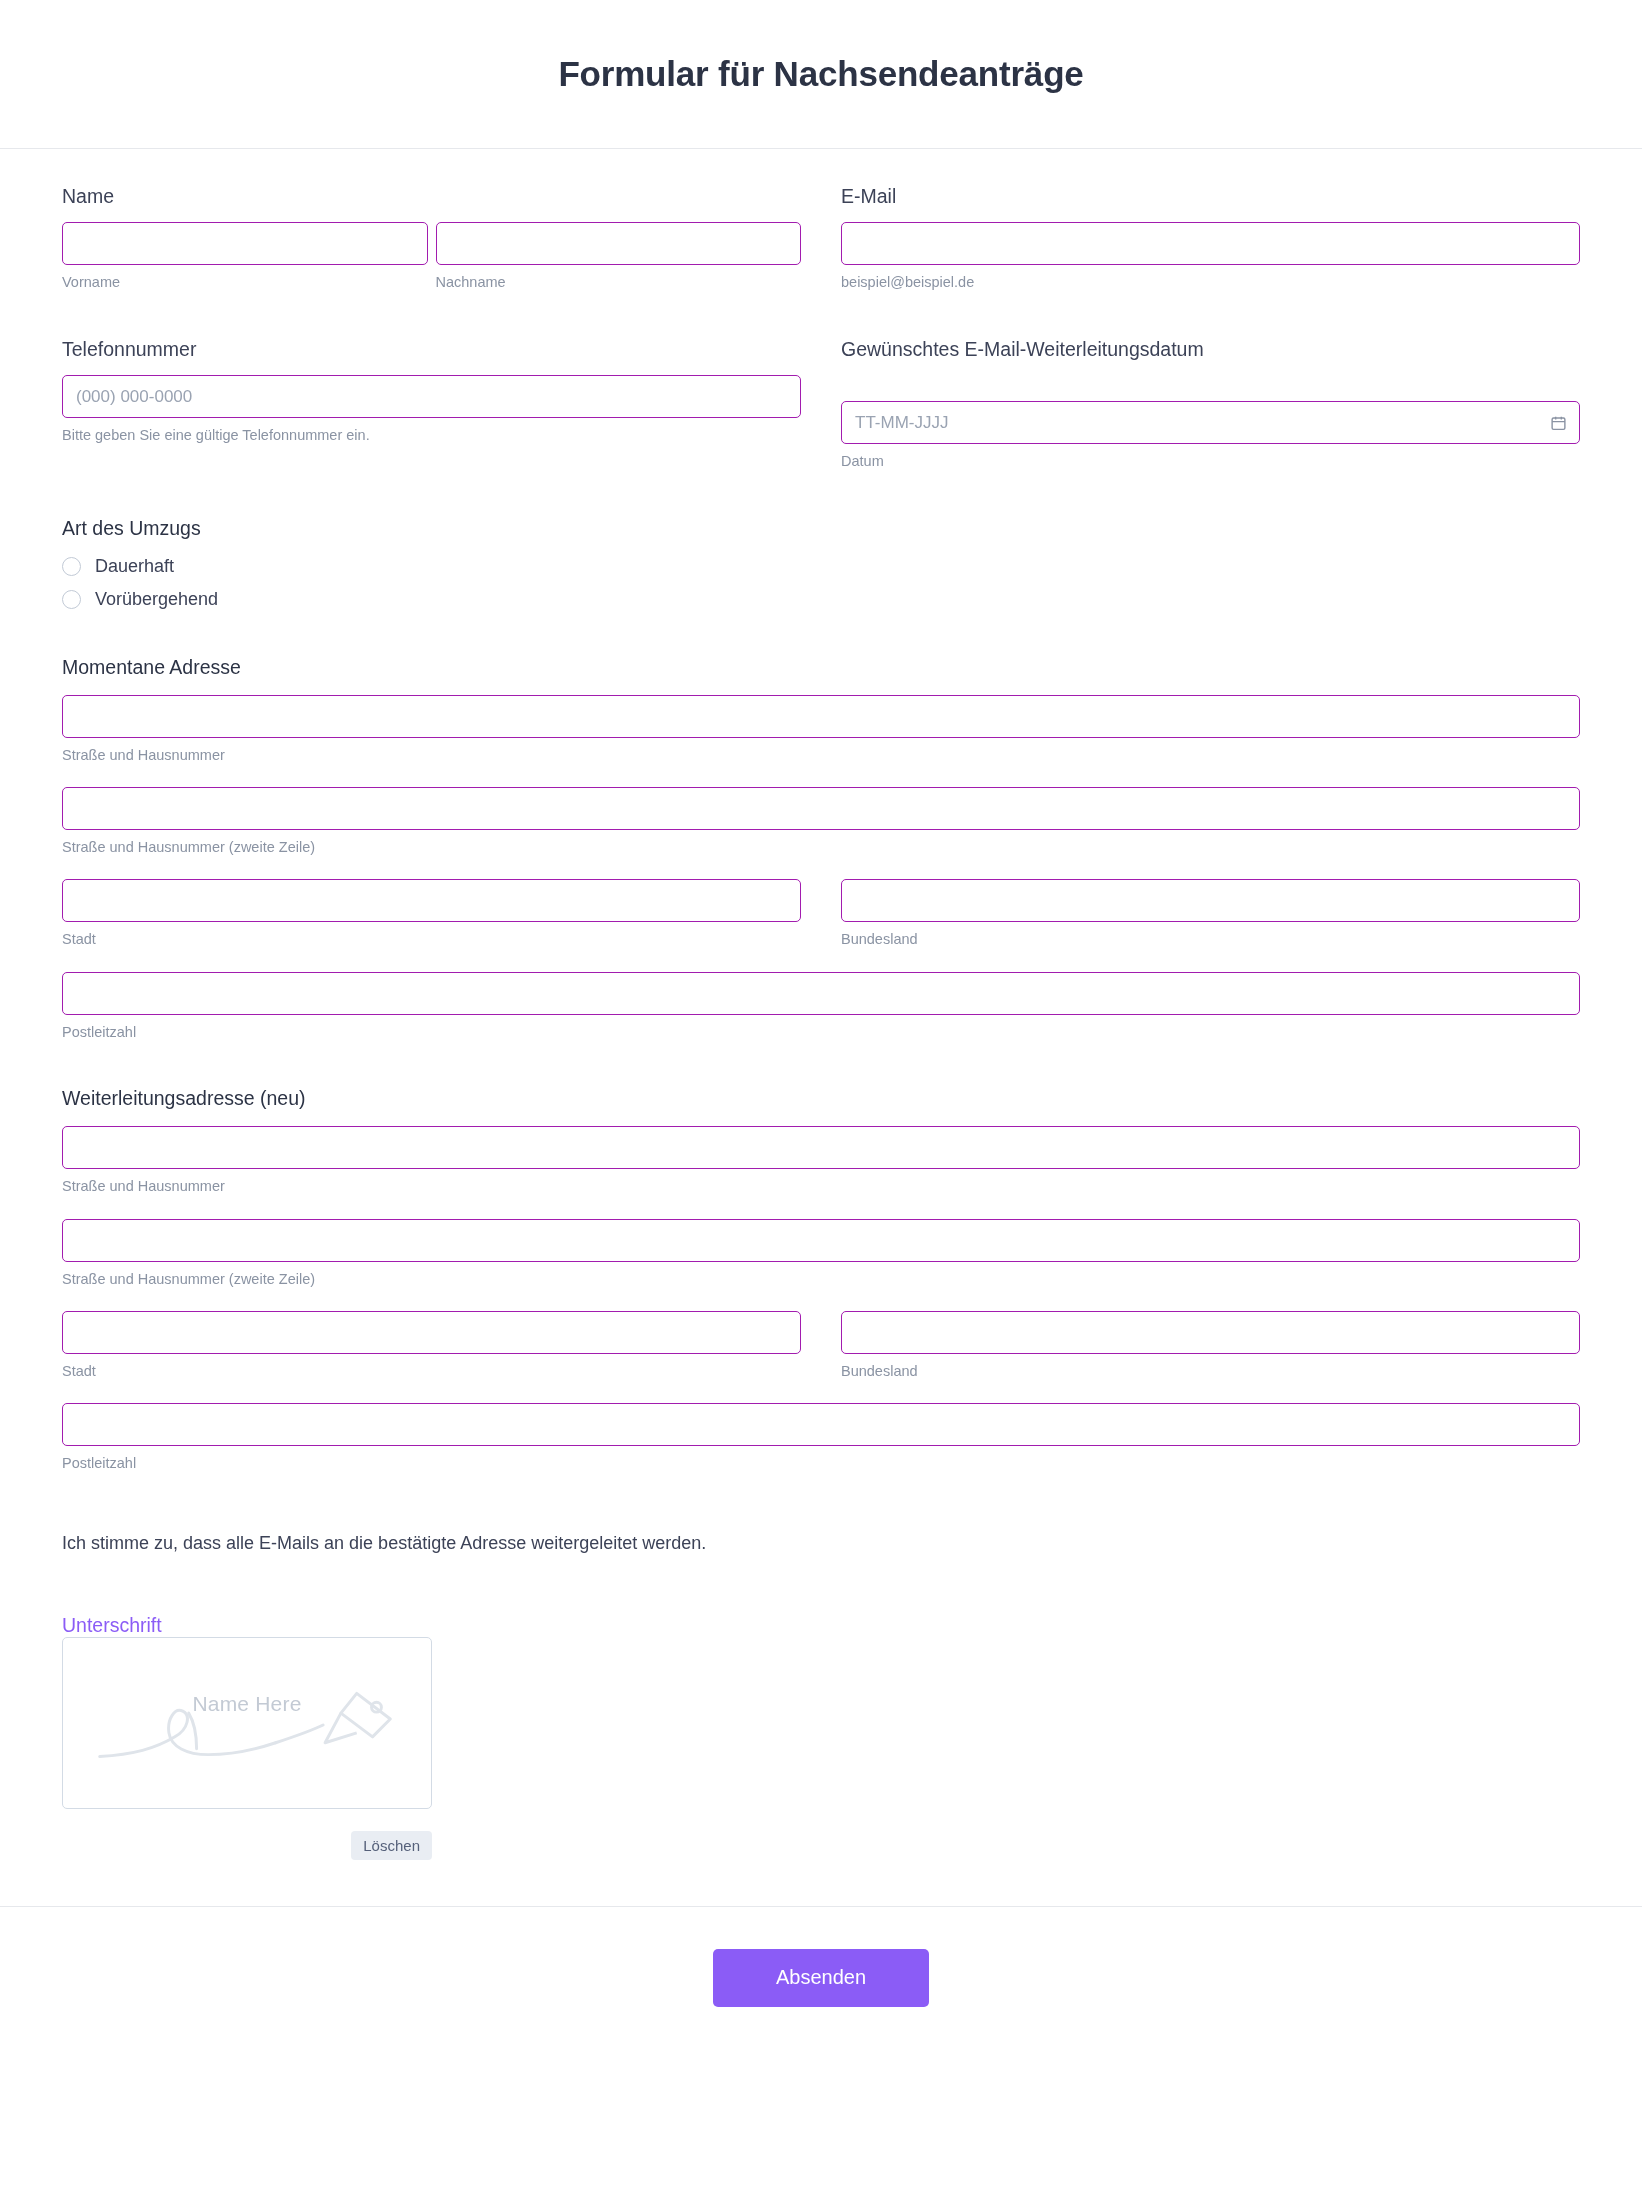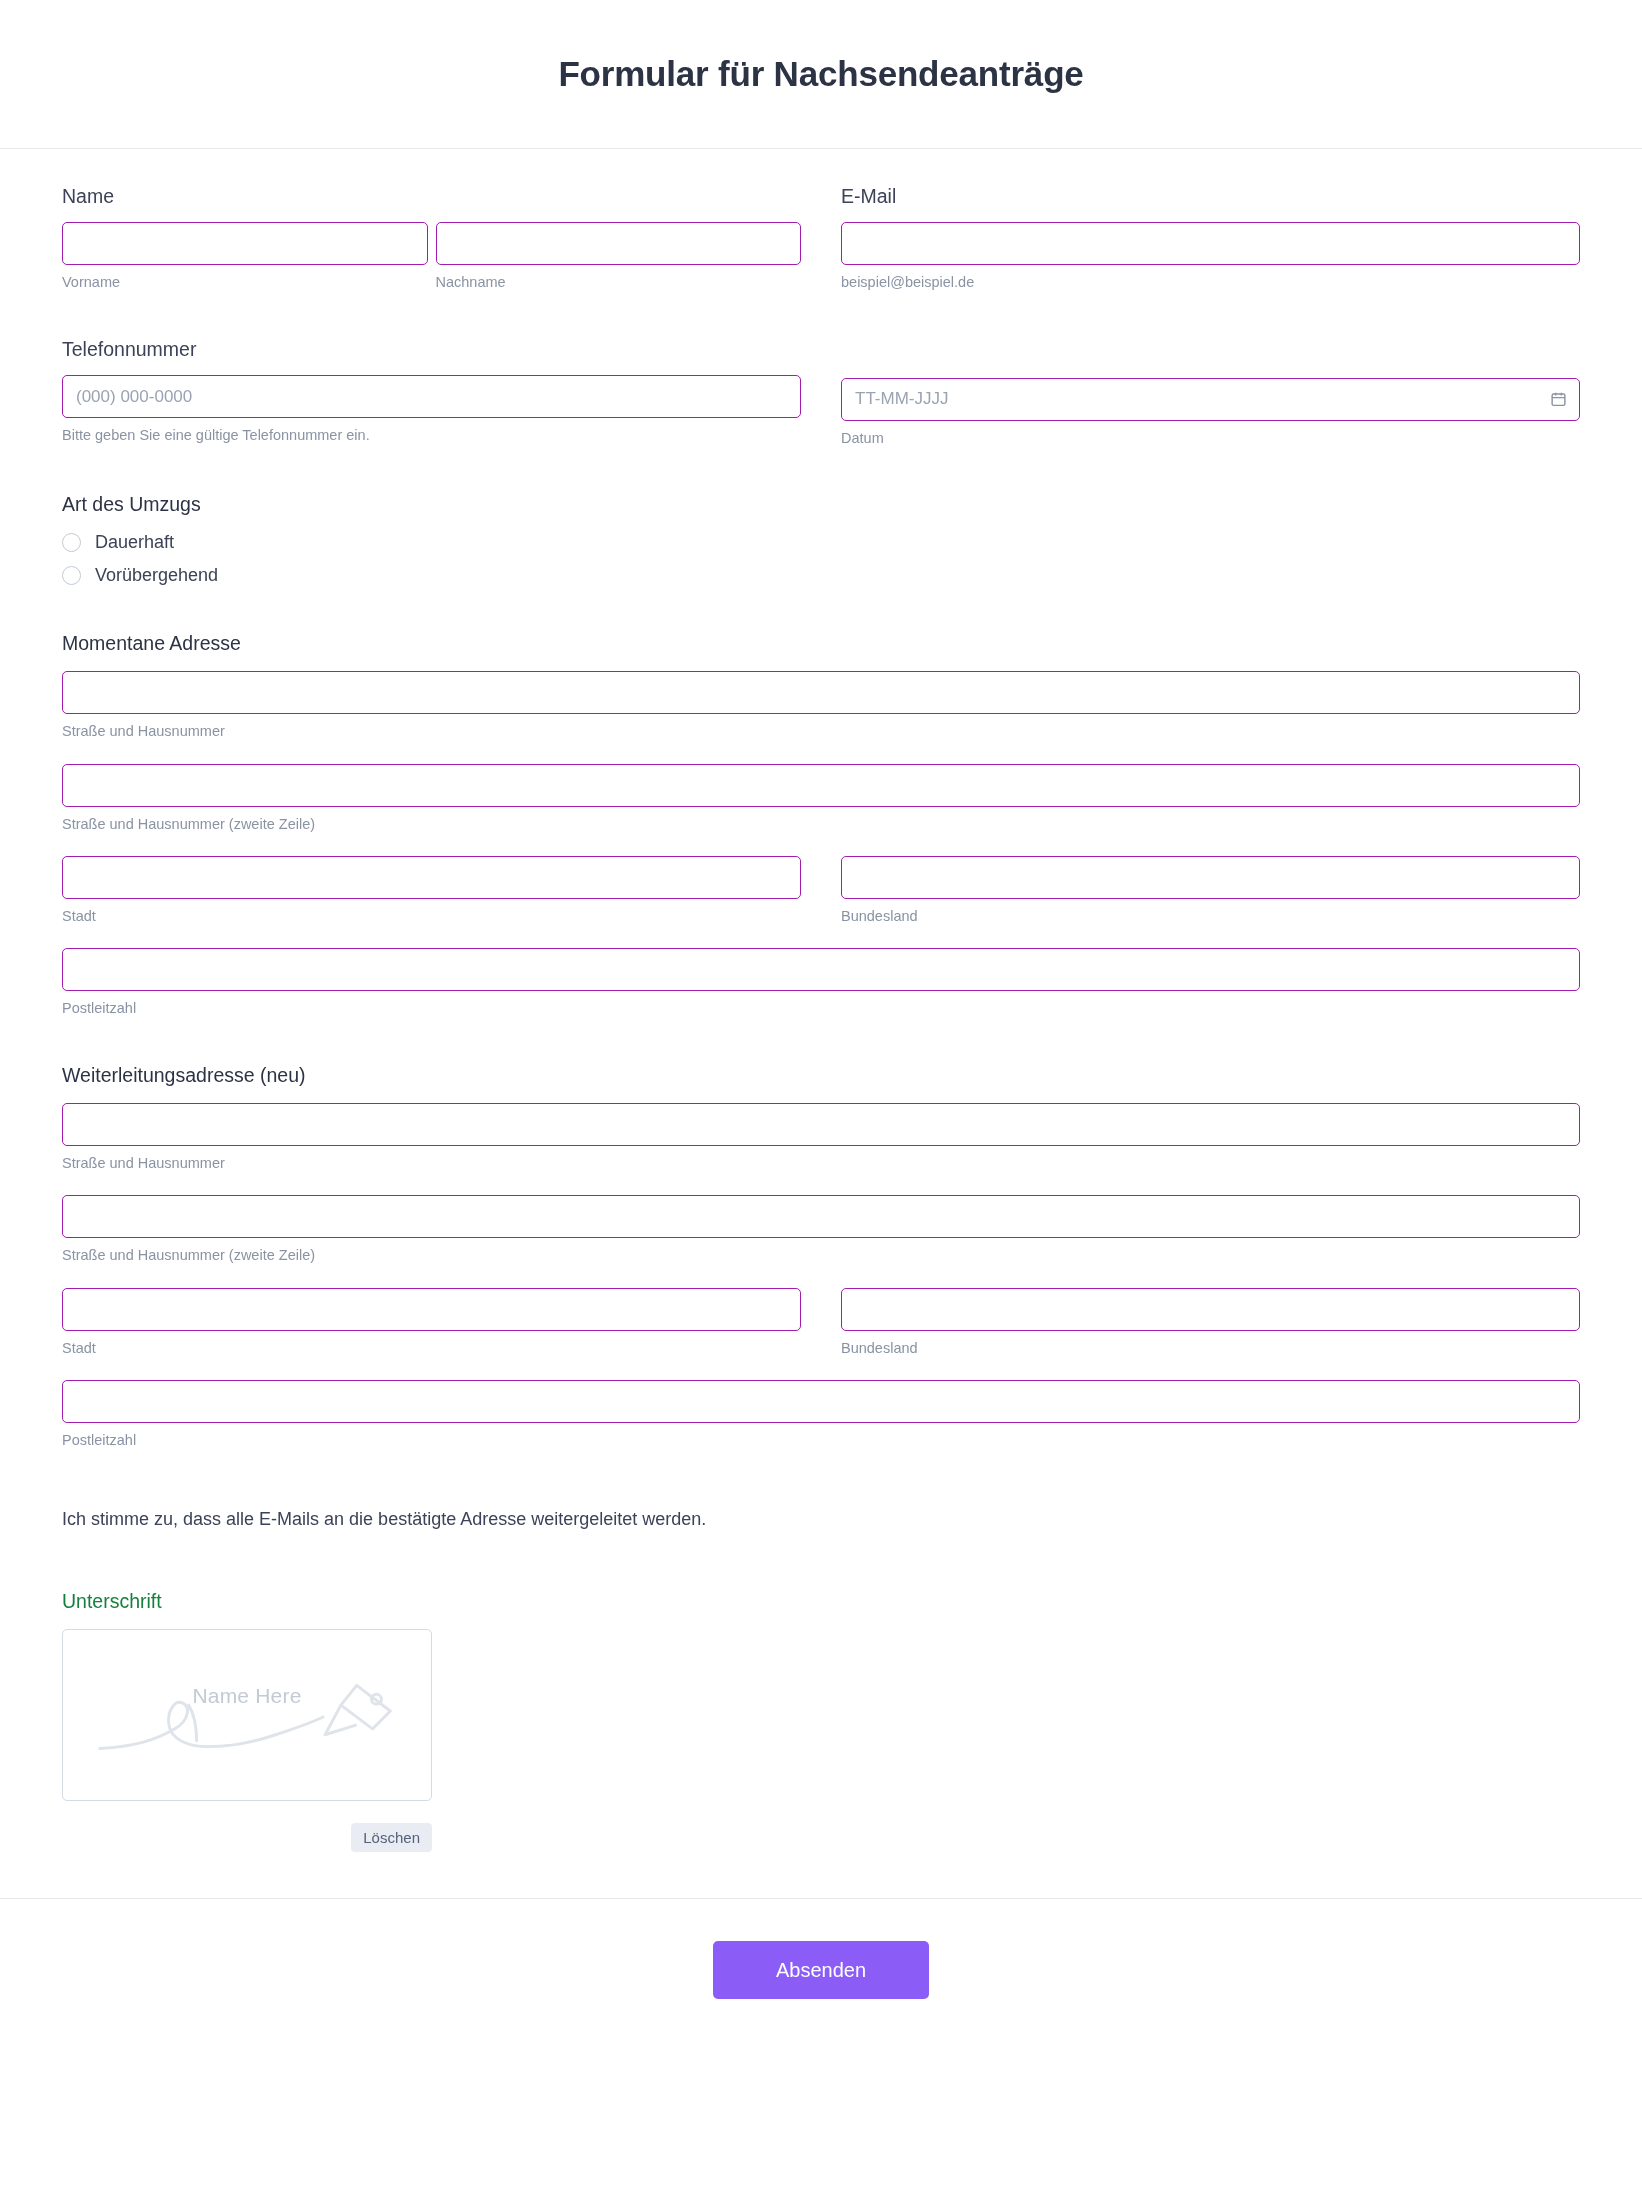--- a/index.html
+++ b/index.html
@@ -141,22 +141,22 @@
   
   .consent {
     font-size: 18px;
     color: #3c4257;
     line-height: 1.4;
   }
 
   
   .sig-label {
     font-size: 19.5px;
-    color: #15803d;
-    margin-bottom: 16px;
+    color: #8b5cf6;
+    margin-bottom: 0;
     display: block;
   }
   .sig-pad {
     width: 370px;
     height: 172px;
     border: 1px solid #d3dbe5;
     border-radius: 5px;
     background: #fff;
     position: relative;
     overflow: hidden;
@@ -253,20 +253,21 @@
     <div class="spacer-md"></div>
 
     <div class="row">
       <div class="col">
         <span class="field-label">Telefonnummer</span>
         <input class="input" type="tel" value="" placeholder="(000) 000-0000" style="">
         <span class="sublabel">Bitte geben Sie eine gültige Telefonnummer ein.</span>
       </div>
 
       <div class="col">
+        <span class="field-label">Gewünschtes E-Mail-Weiterleitungsdatum</span>
         <div class="date-wrap">
           <input class="input" type="text" value="" placeholder="TT-MM-JJJJ" style="">
           <span class="cal-icon">
             <svg viewBox="0 0 24 24" width="17" height="17" fill="none" stroke="#8a93a3" stroke-width="2">
               <rect x="3" y="5" width="18" height="16" rx="2"></rect>
               <line x1="3" y1="10" x2="21" y2="10"></line>
               <line x1="8" y1="3" x2="8" y2="7"></line>
               <line x1="16" y1="3" x2="16" y2="7"></line>
             </svg>
           </span>

